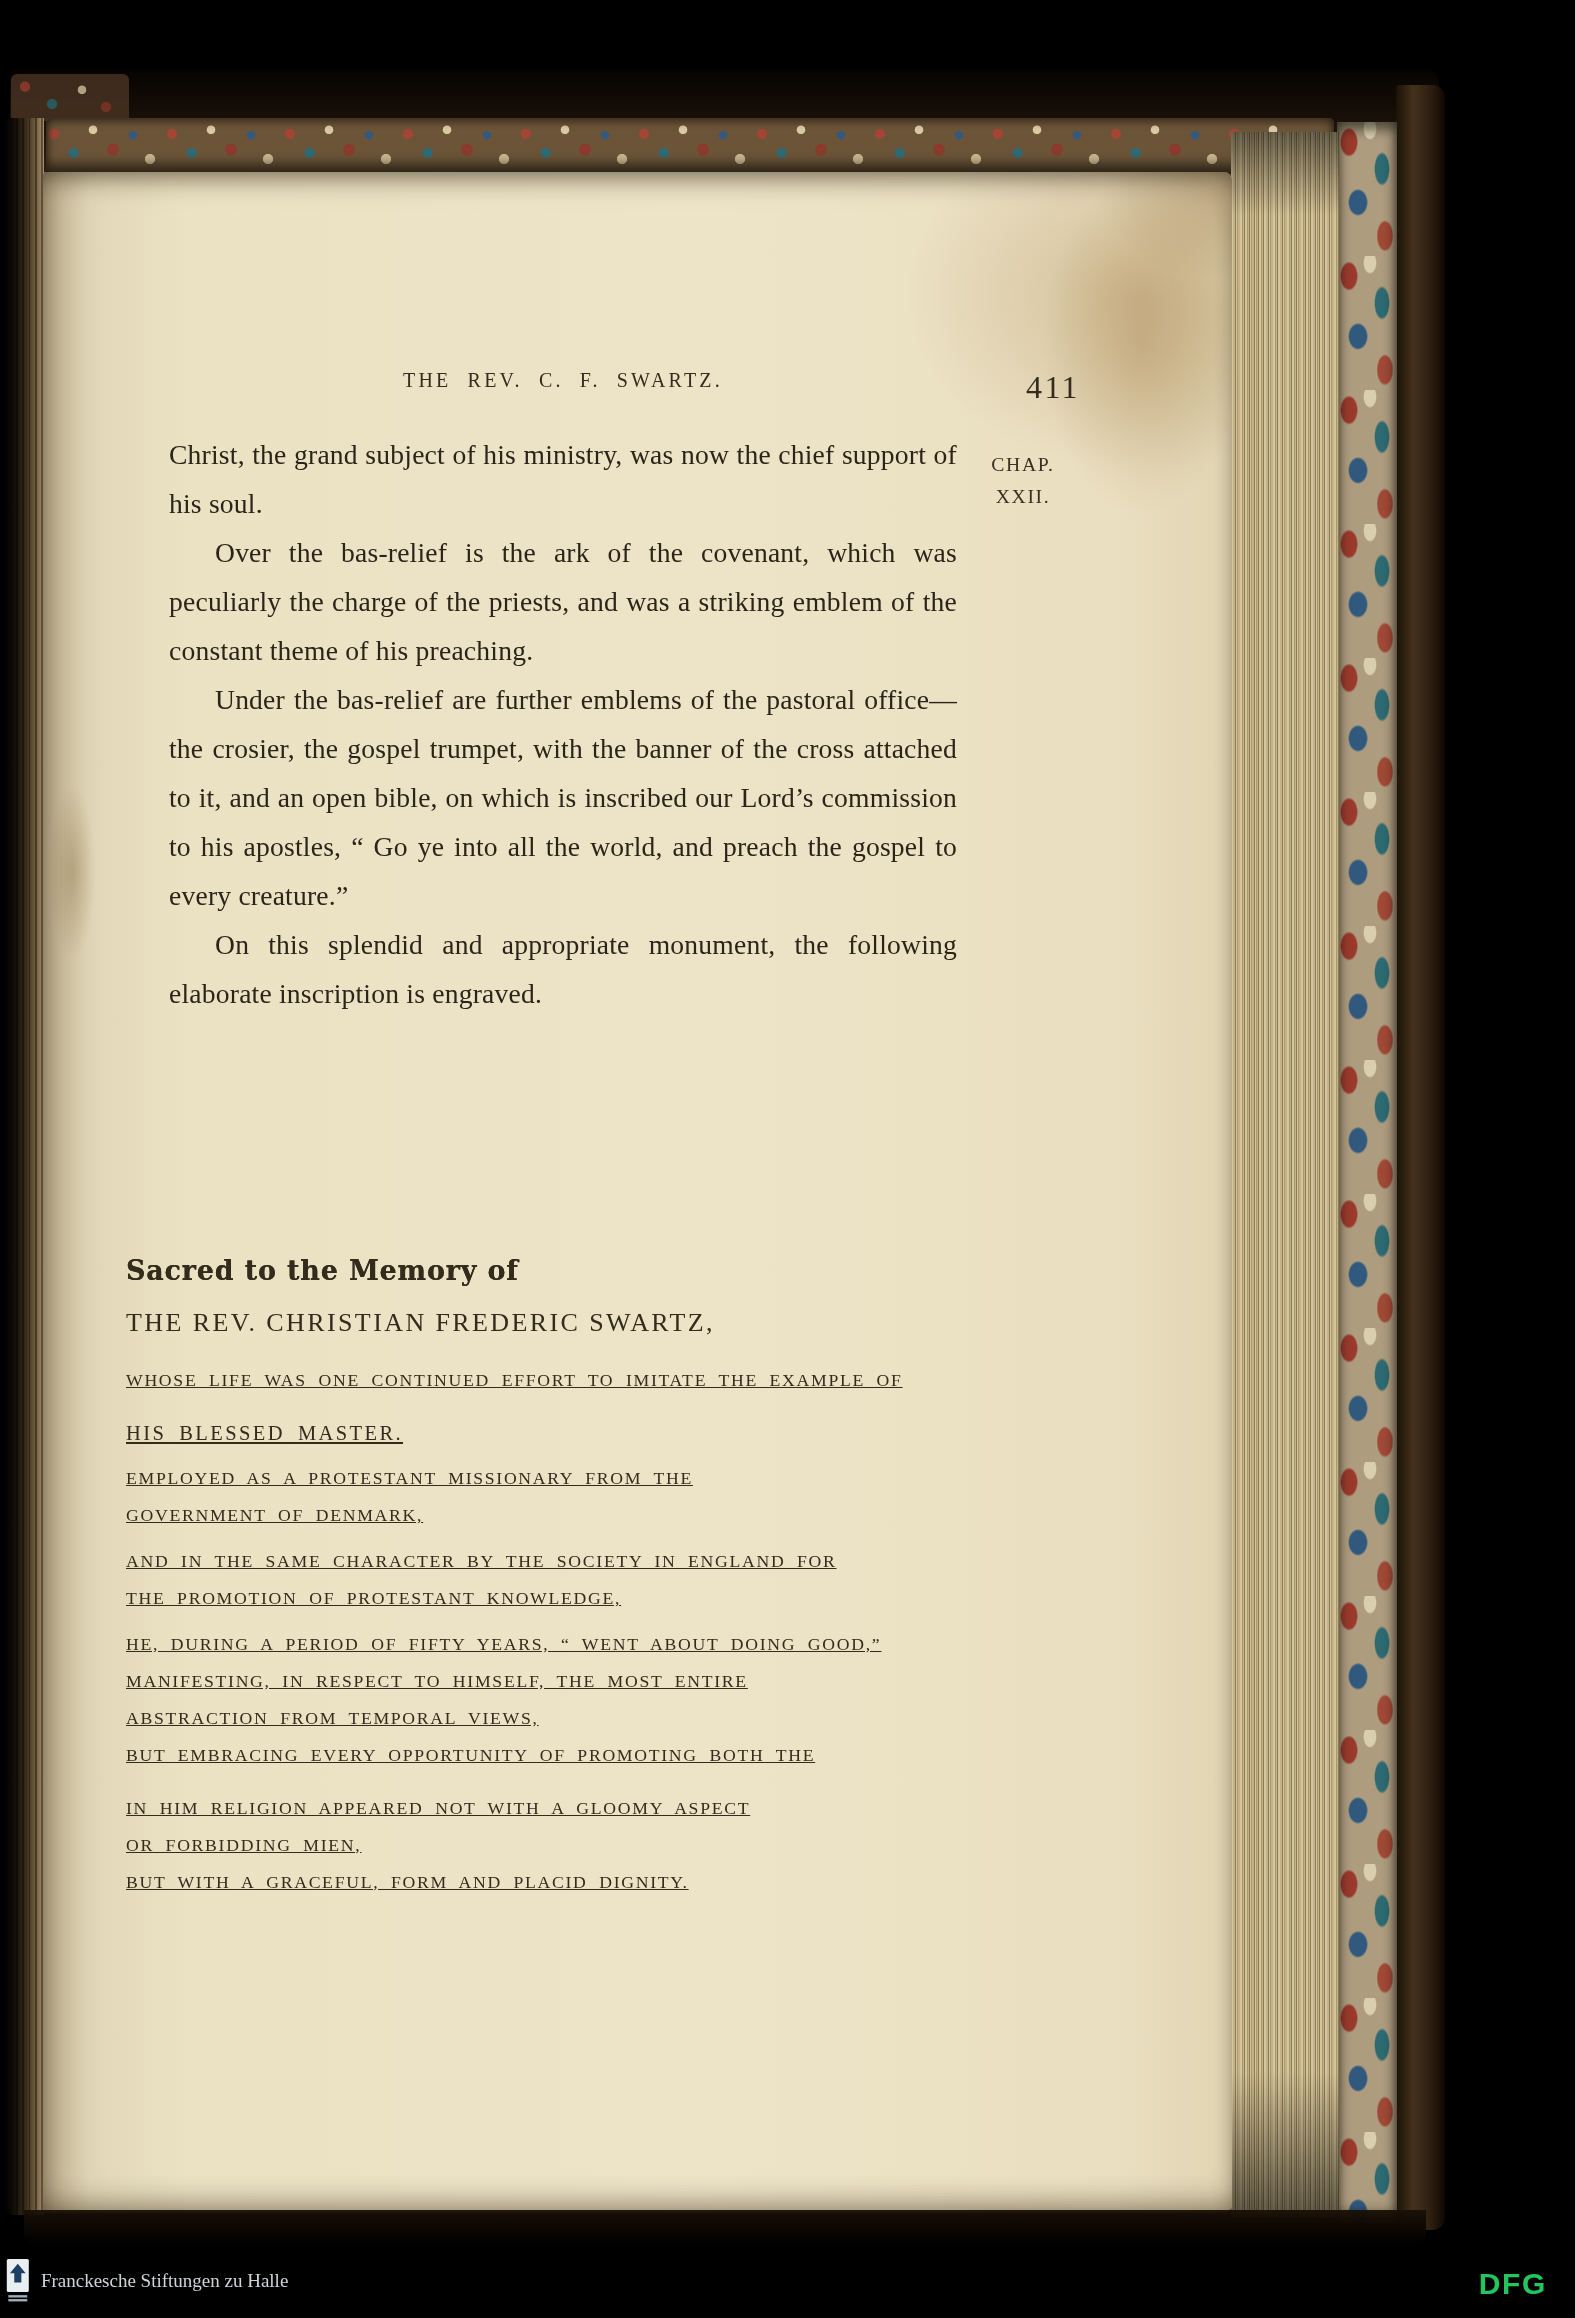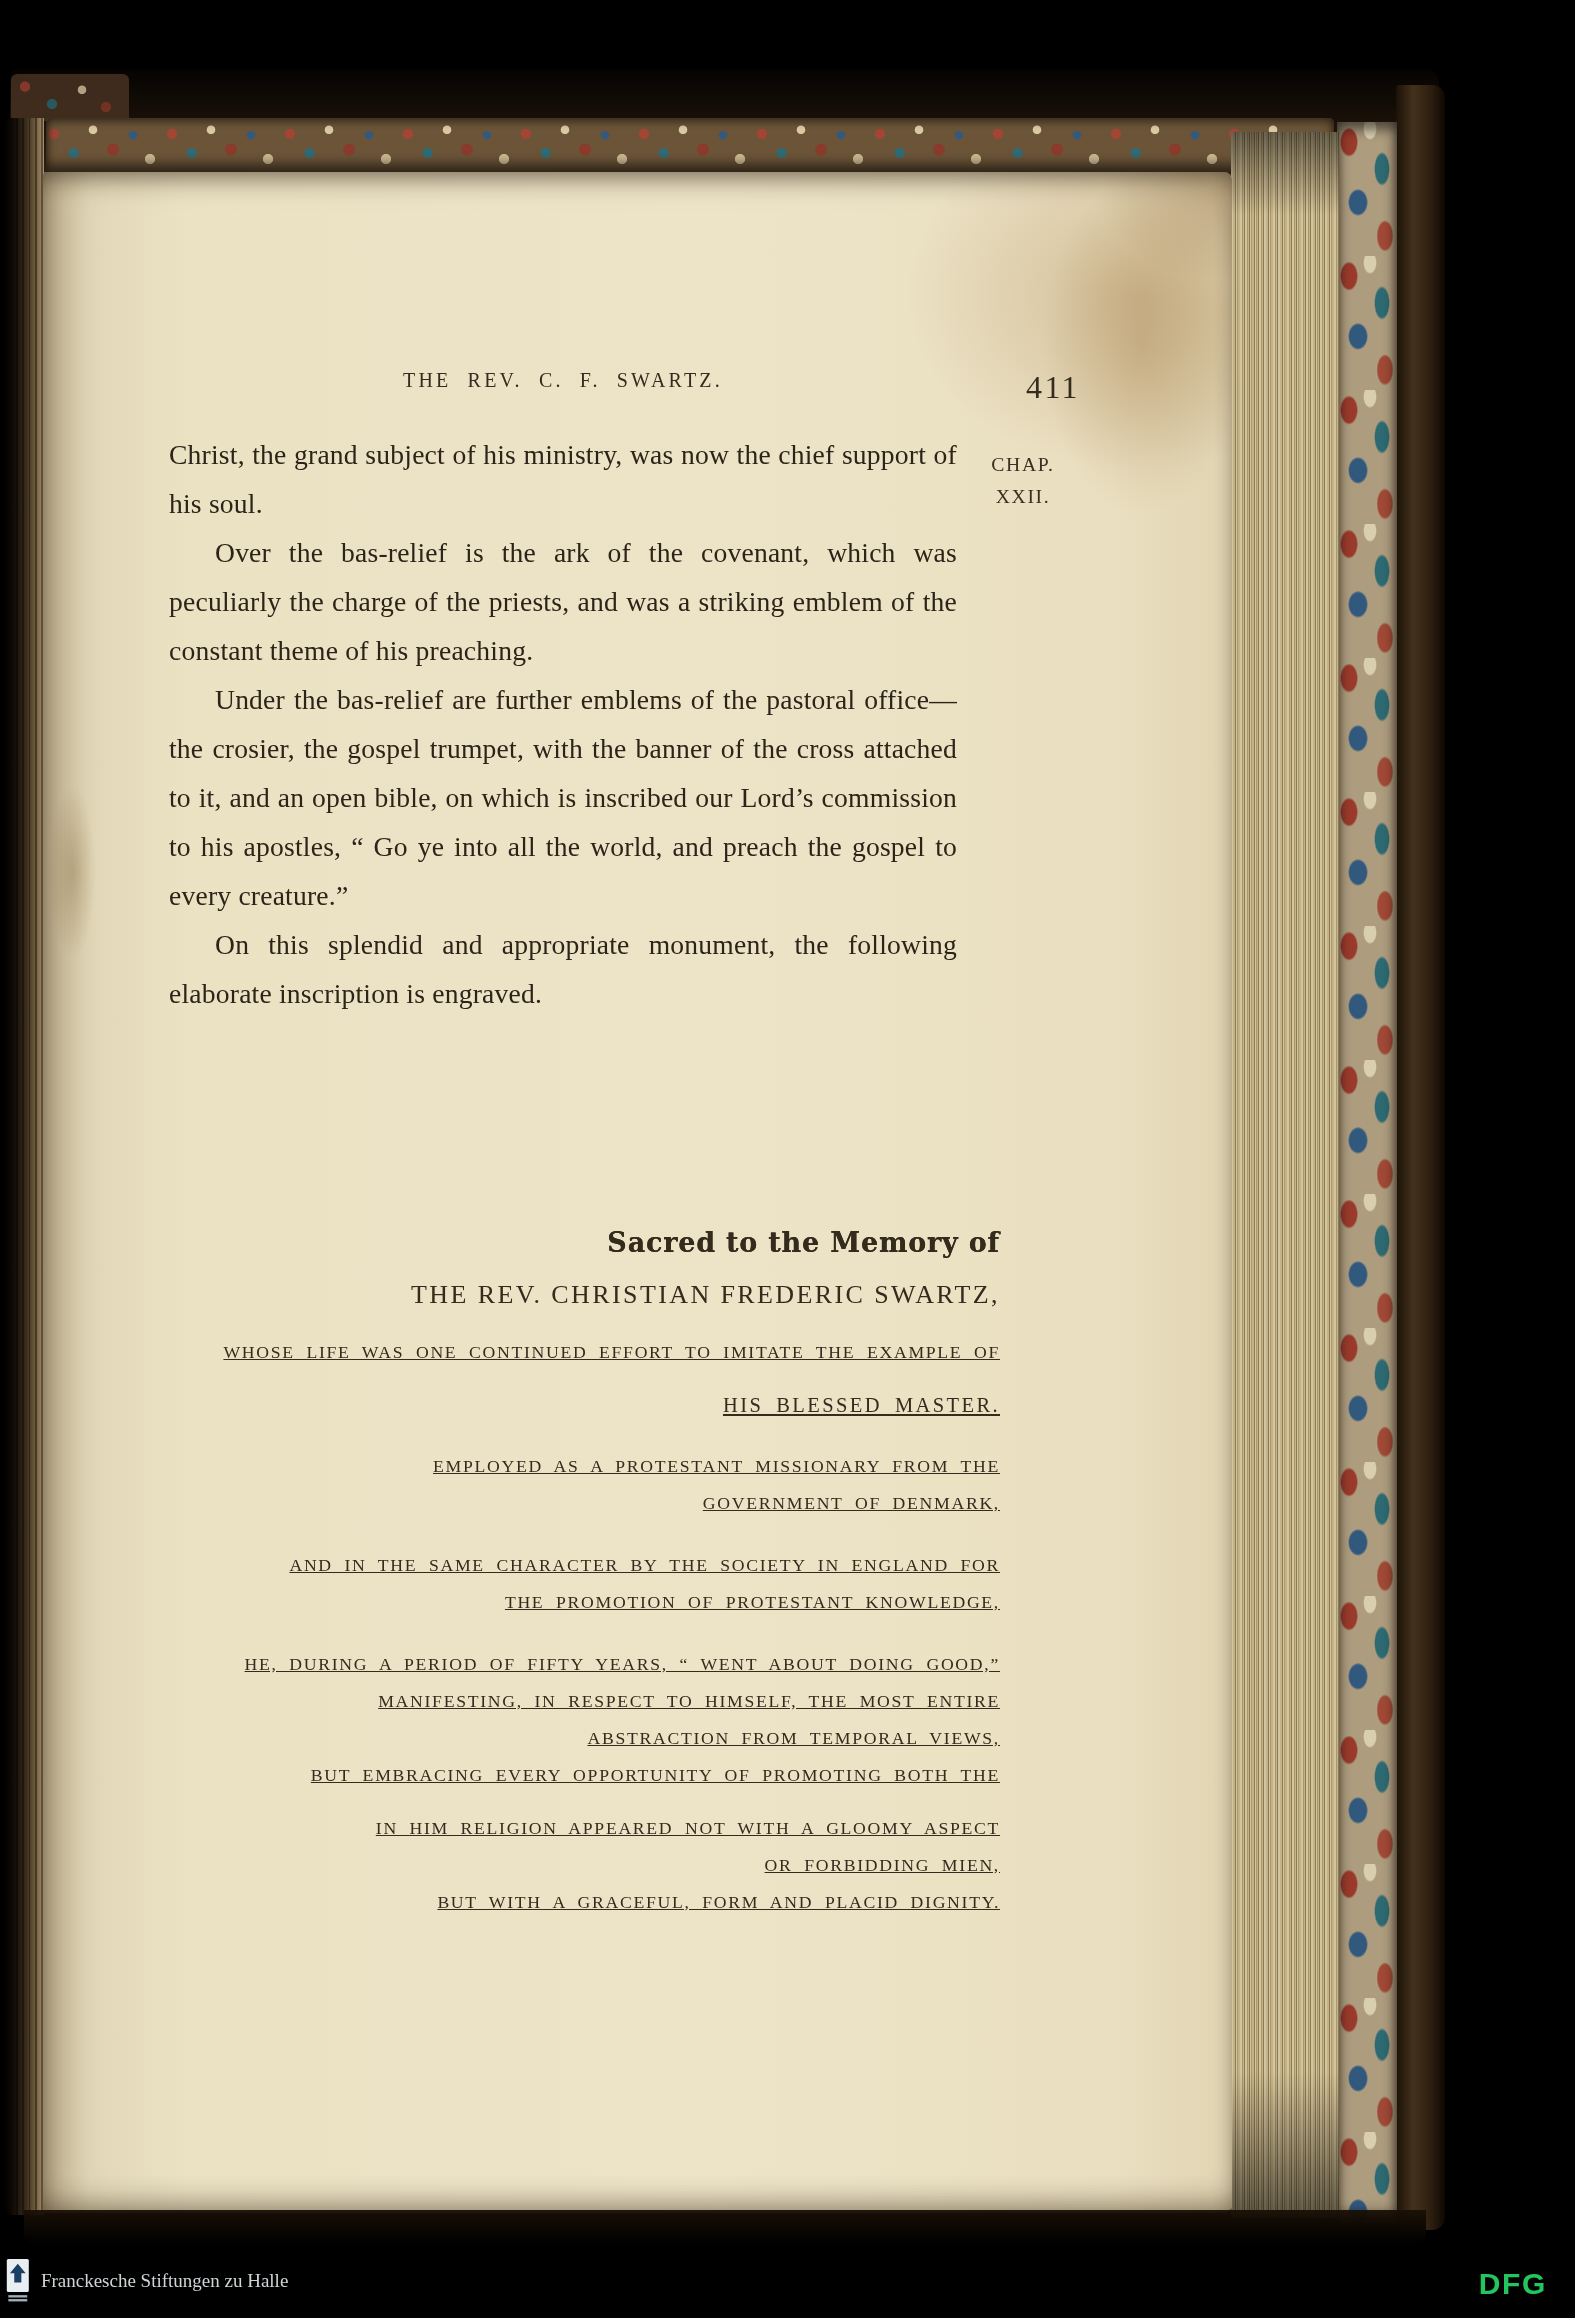--- a/index.html
+++ b/index.html
@@ -122,35 +122,35 @@
   }
   .body-text {
     position: absolute; left: 126px; top: 258px; width: 788px;
     font-size: 27.6px; line-height: 49px; text-align: justify;
     letter-spacing: 0.2px; color: #2c2418;
   }
   .body-text p { margin: 0; text-indent: 46px; }
   .body-text p.no-indent { text-indent: 0; }
 
   .inscription {
-    position: absolute; left: 83px; top: 1055px; width: 874px;
-    text-align: right; color: #342b1d;
+    position: absolute; left: 83px; top: 1083px; width: 874px;
+    text-align: left; color: #342b1d;
   }
   .dedication {
     font-size: 27px; font-weight: bold; letter-spacing: 0.8px;
     font-family: "DejaVu Serif", serif;
     text-shadow: 0 0 0.5px #342b1d;
   }
   .insc-name { margin-top: 22px; font-size: 26px; letter-spacing: 2.4px; }
   .insc-line {
     margin-top: 17.3px; font-size: 17.7px; line-height: 19.7px;
     letter-spacing: 1.7px; word-spacing: 5.5px; text-decoration: underline;
   }
   .insc-line.insc-sub { font-size: 20.5px; letter-spacing: 2.4px; }
-  .insc-line.gap-md { margin-top: 42px; }
+  .insc-line.gap-md { margin-top: 26px; }
   .insc-line.gap-lg { margin-top: 33px; }
 
   
   .footer { position: absolute; left: 0; top: 2254px; width: 1575px; height: 65px; padding-left: 15px; }
   .lib { position: absolute; left: 6.3px; top: 4.7px; display: flex; align-items: center; gap: 11px; }
   .lib-logo { width: 23.6px; height: 44px; display: block; }
   .lib-name { color: #cfd4d6; font-size: 19px; font-family: "Liberation Serif", serif; }
   .dfg {
     position: absolute; right: 43px; top: 12.6px;
     color: #22c55e; font-family: "Liberation Sans", sans-serif;

